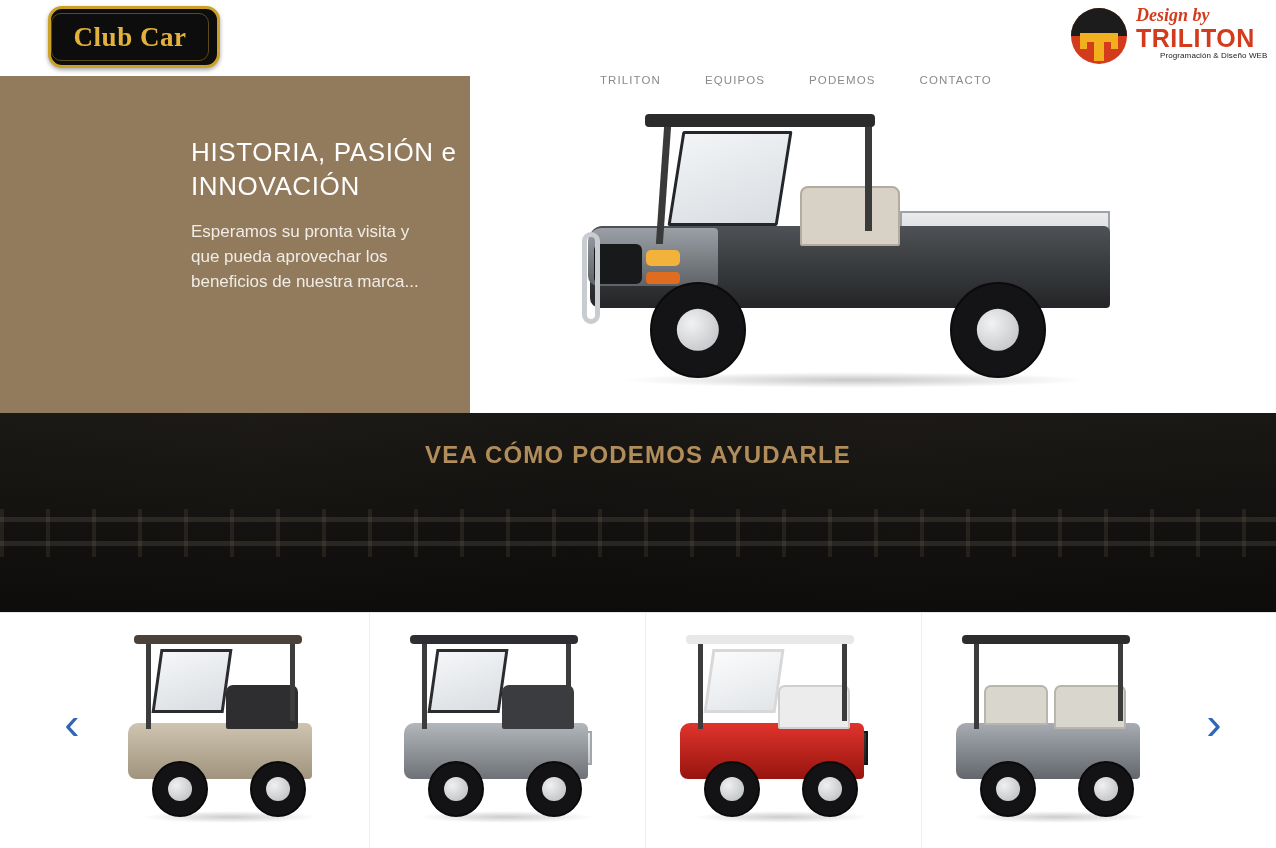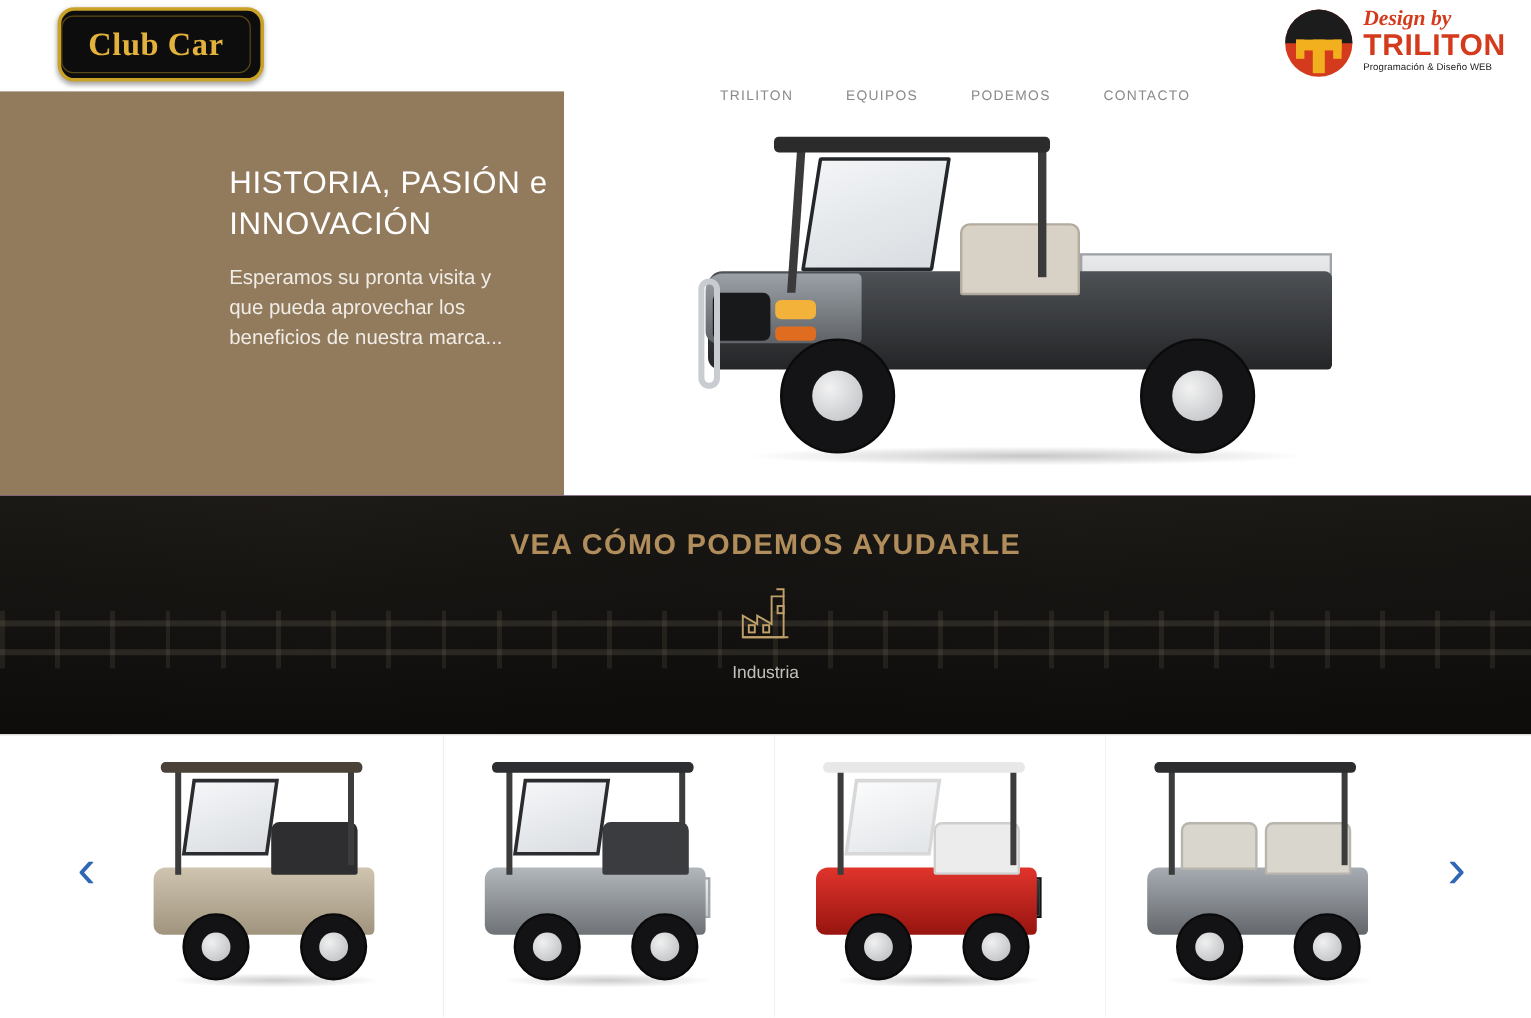--- a/index.html
+++ b/index.html
@@ -75,20 +75,21 @@
     font-weight: bold;
     font-size: 25px;
     line-height: 26px;
     letter-spacing: .5px;
   }
   .brand-line3 {
     color: #1a1a1a;
     font-size: 8px;
     line-height: 10px;
     letter-spacing: .1px;
+    margin-left: 24px;
   }
 
   .nav {
     position: absolute;
     left: 600px; top: 74px;
     display: flex;
     gap: 44px;
     z-index: 5;
   }
   .nav a {
@@ -201,21 +202,21 @@
   .veh-shadow {
     left: 150px; top: 296px; width: 470px; height: 16px;
     background: radial-gradient(ellipse at center, rgba(0,0,0,.22), rgba(0,0,0,0) 70%);
   }
 
   
   .band {
     position: relative;
     width: 1276px;
     height: 199px;
-    background: #701a75;
+    background: #0c4a6e;
     overflow: hidden;
   }
   .band-bg {
     position: absolute;
     inset: 0;
     background:
       linear-gradient(180deg, rgba(25,23,20,.88), rgba(12,11,10,.95)),
       linear-gradient(90deg, #2a2722 0%, #3a342c 20%, #1d1b18 45%, #36302a 70%, #211f1c 100%);
   }
   .fence {
@@ -383,33 +384,20 @@
   <div class="fence"></div>
   <div class="fence-rail" style="top:104px"></div>
   <div class="fence-rail" style="top:128px"></div>
 
   <div class="band-title">VEA CÓMO PODEMOS AYUDARLE</div>
 
   <div class="svc-row">
 
 
 
-    <div class="svc">
-      <svg class="svc-ico" viewBox="0 0 62 56">
-        <g fill="none" stroke="#c0a06a" stroke-width="1.6">
-          <path d="M12 46V28l12 7V28l12 7V12h10v34z"></path>
-          <path d="M12 46h38"></path>
-          <path d="M40 6h6v6"></path>
-          <rect x="17" y="36" width="5" height="6"></rect>
-          <rect x="29" y="36" width="5" height="6"></rect>
-          <rect x="41" y="20" width="5" height="6"></rect>
-        </g>
-      </svg>
-      <span class="svc-label">Industria</span>
-    </div>
 
 
   </div>
 </section>
 
 <section class="carousel">
 
   <div class="arrow arrow-prev">‹</div>
   <div class="arrow arrow-next">›</div>
 

